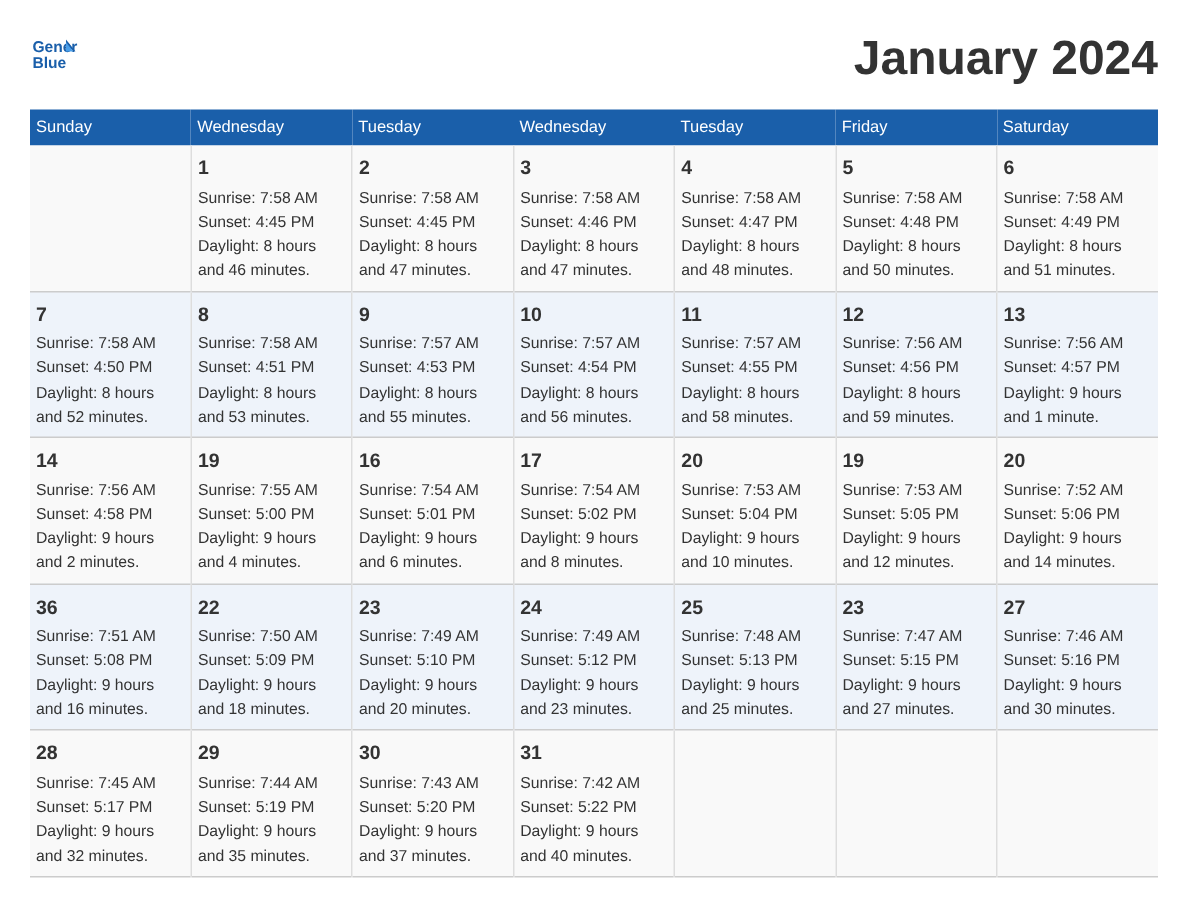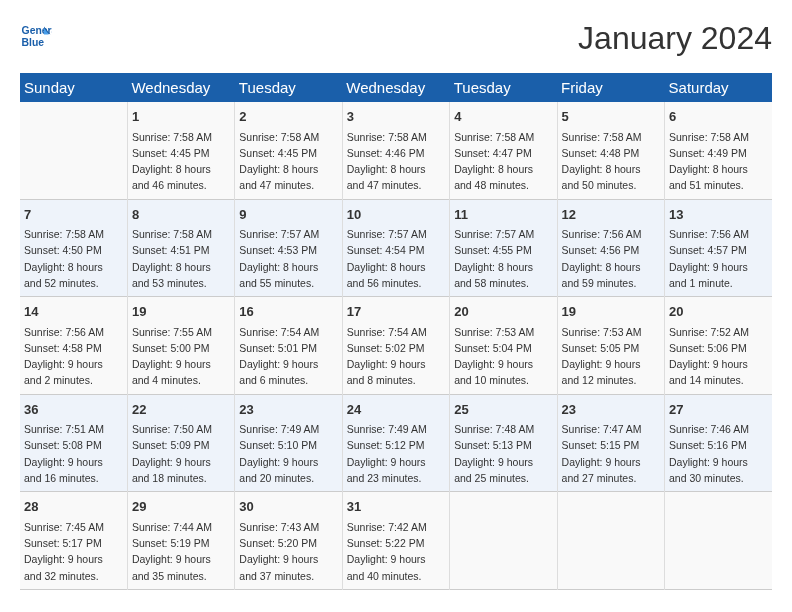--- a/index.html
+++ b/index.html
@@ -23,38 +23,38 @@
     }
     .logo-icon {
       width: 32px;
       height: 32px;
     }
     .title-block {
       text-align: right;
     }
     .month-title {
       font-size: 32px;
-      font-weight: normal;
+      font-weight: bold;
       color: #333;
     }
     .location {
       font-size: 15px;
       color: #555;
     }
     table {
       width: 100%;
       border-collapse: collapse;
       font-size: 11px;
     }
     thead th {
       background-color: #1a5faa;
       color: #fff;
       padding: 6px 4px;
       text-align: left;
-      font-size: 15px;
+      font-size: 11px;
       font-weight: normal;
     }
     tbody tr {
       border-bottom: 1px solid #ccc;
     }
     tbody td {
       vertical-align: top;
       padding: 5px 4px;
       width: calc(100% / 7);
       min-height: 80px;

